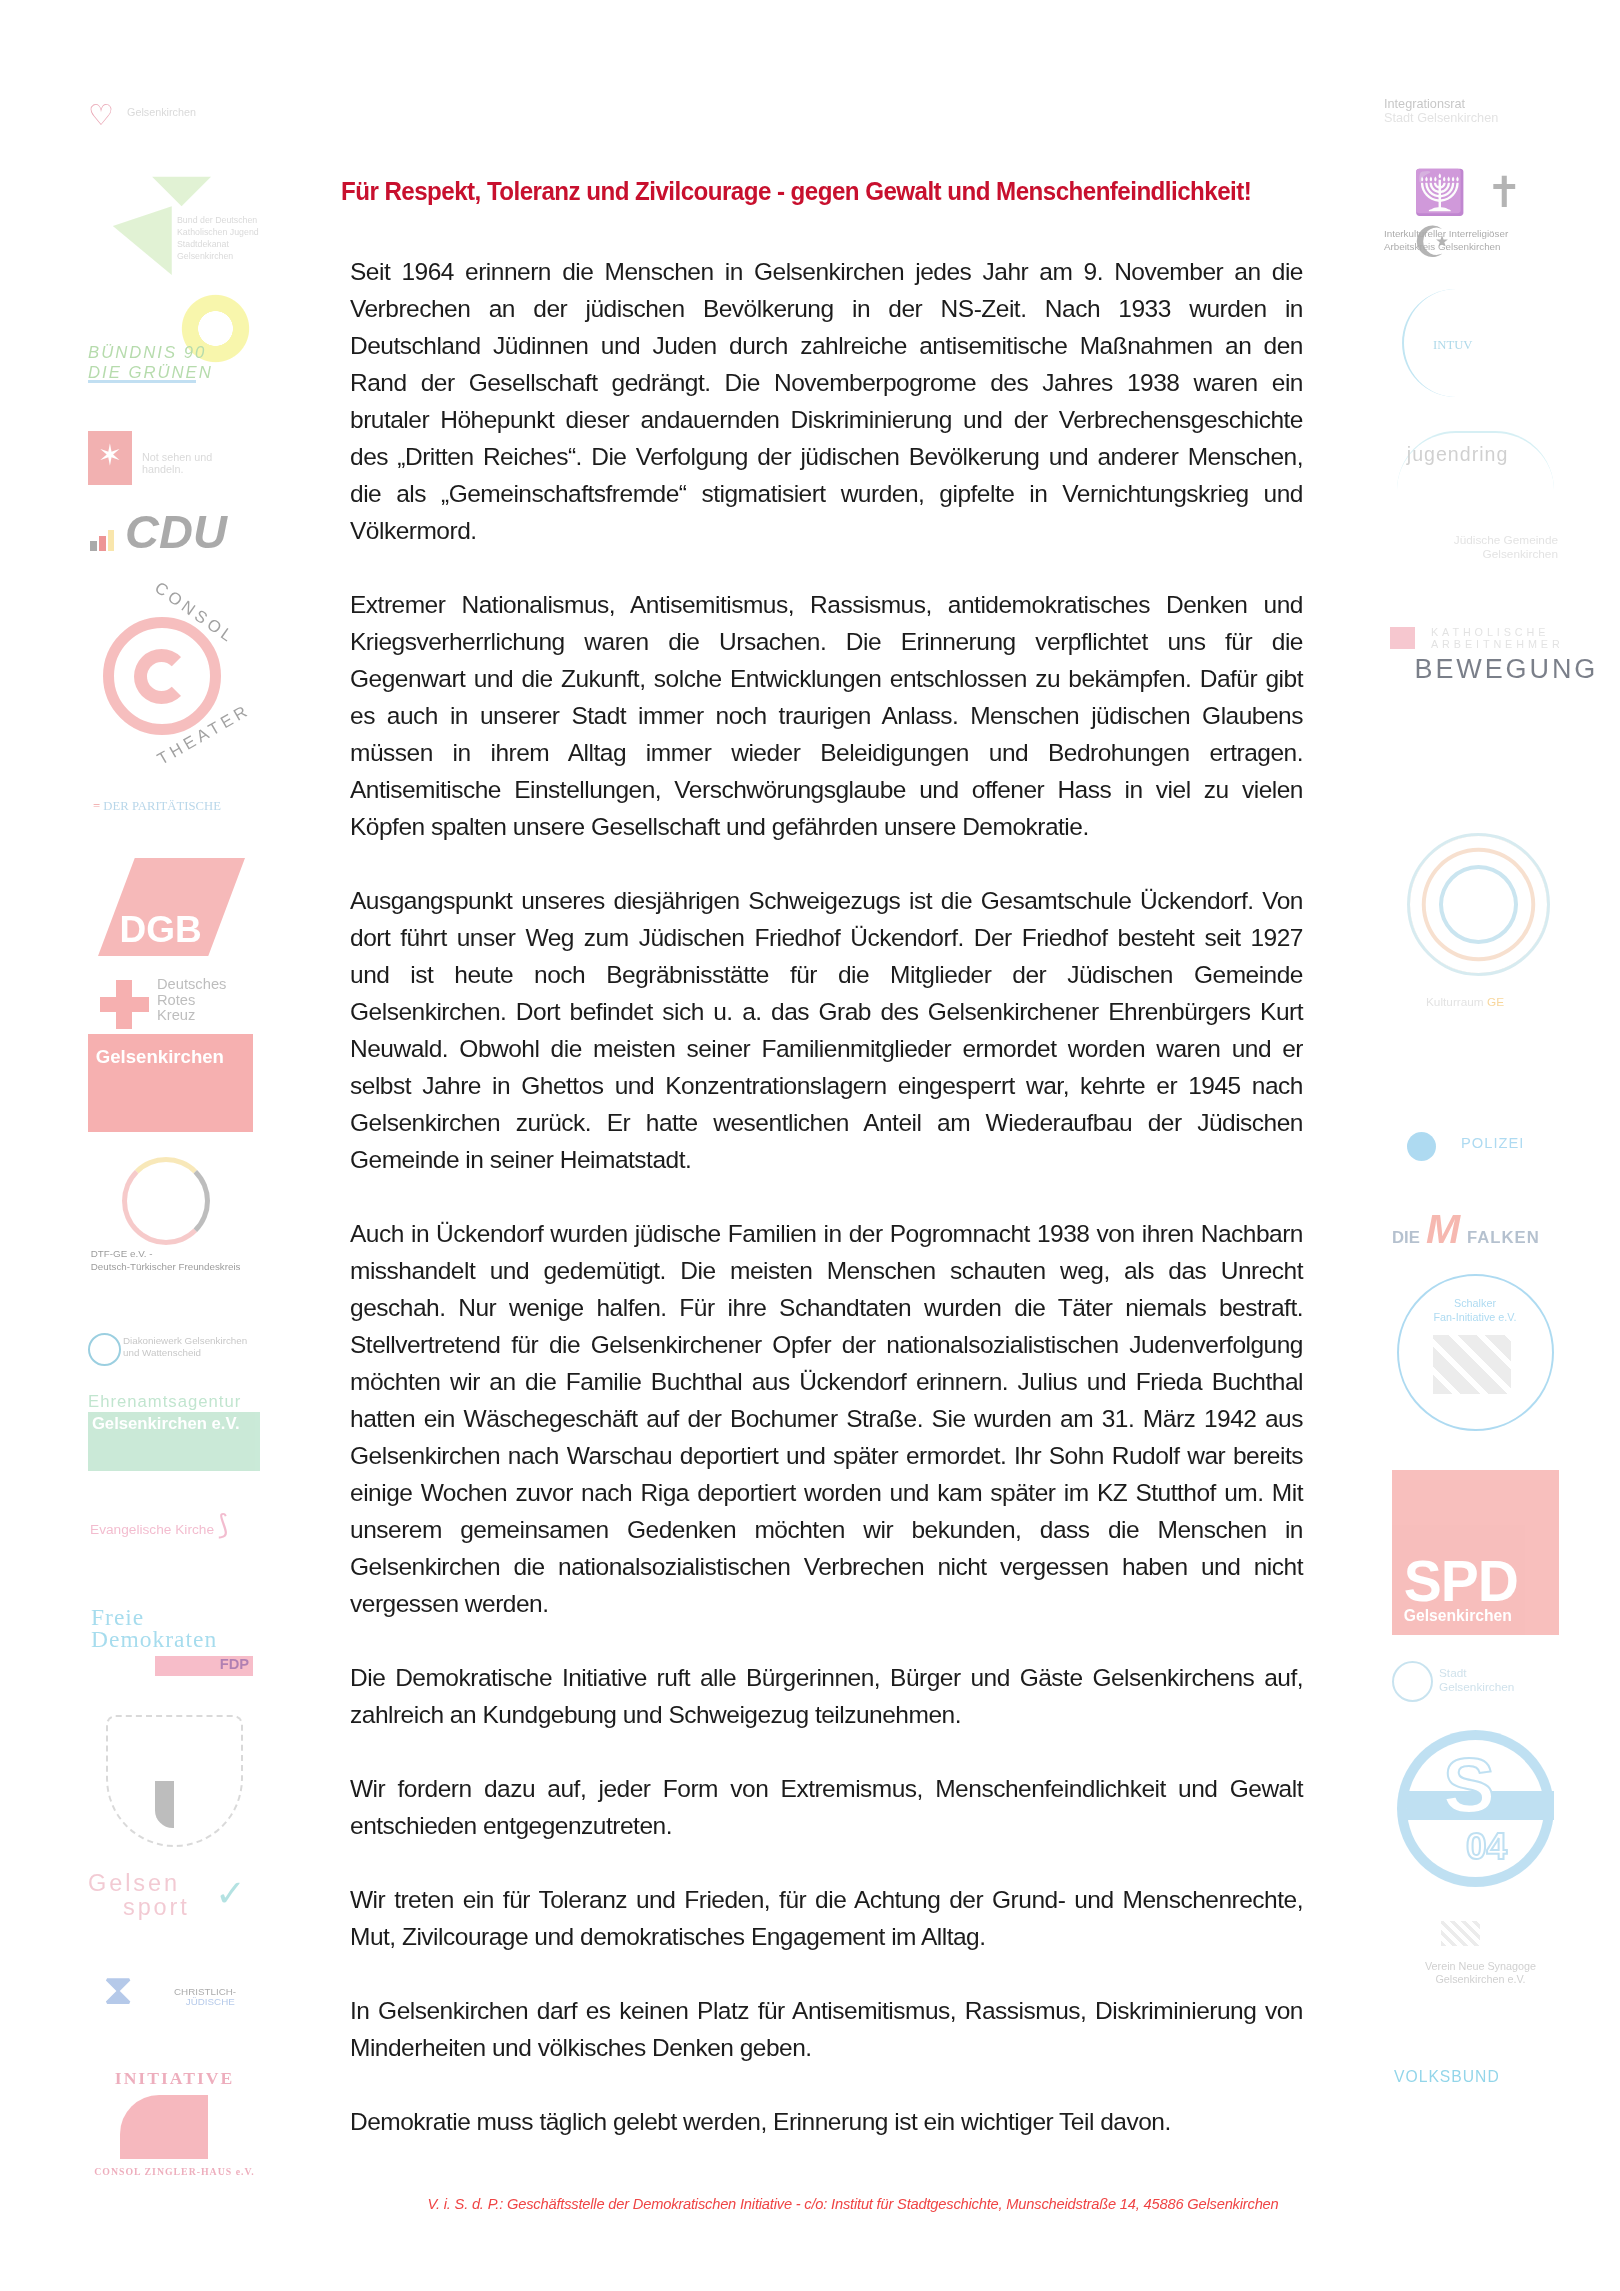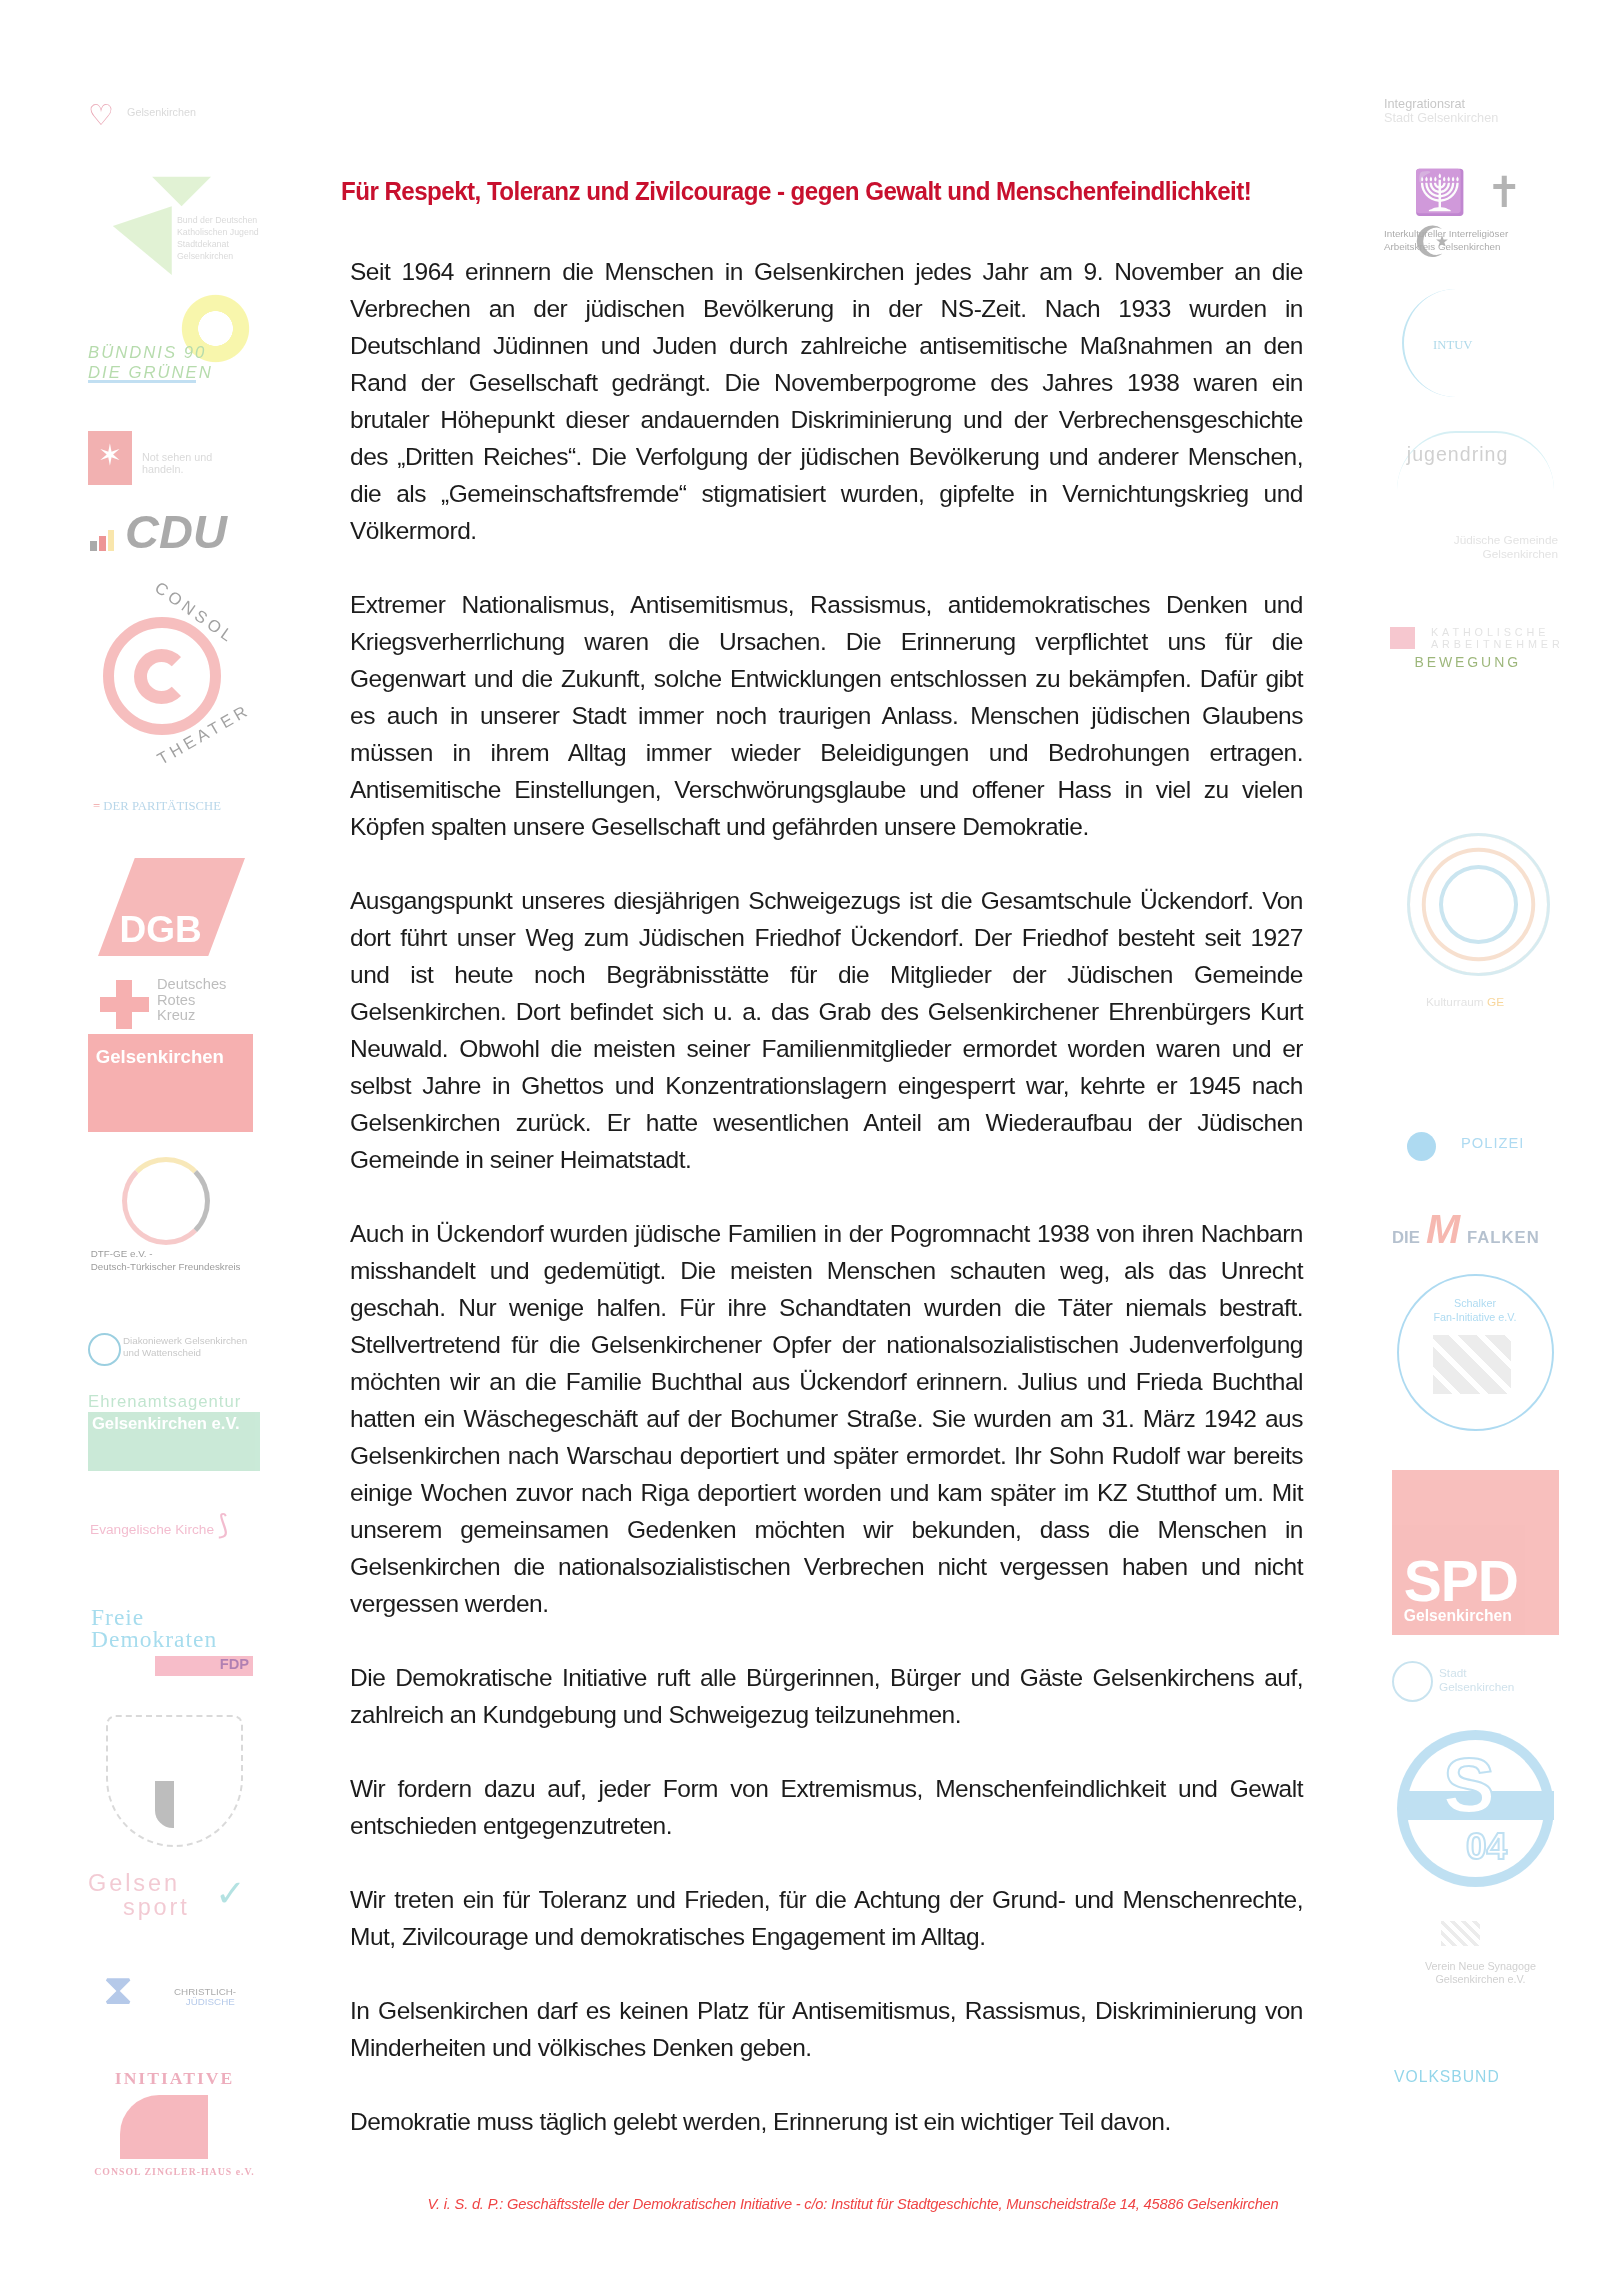--- a/index.html
+++ b/index.html
@@ -78,21 +78,21 @@
   .iia .sym { position:absolute; left: 29px; top: 0; font-size: 43px; color: #777; letter-spacing: 3.9px; }
   .iia .t { position:absolute; left: 0; top: 61px; font-size: 9.8px; line-height: 12.7px; color:#666; }
   .intuv { left: 1402px; top: 289px; width: 118px; height: 108px; border-left: 2.9px solid #8fd0e8; border-radius: 59px 0 0 59px; }
   .intuv span { position:absolute; left: 29px; top: 49px; color: #6cbad8; font-size: 12.7px; font-family: "Liberation Serif", serif; }
   .jugendring { left: 1397px; top: 431px; width: 157px; height: 59px; border-top: 2px solid #b5e3ec; border-radius: 59px 59px 0 0; }
   .jugendring span { position:absolute; left: 9.8px; top: 9.8px; font-size: 19.6px; color: #aaa; letter-spacing: 1px; }
   .juedgem { left: 1411px; top: 534px; width: 147px; height: 29px; color:#ccc; font-size: 11.8px; line-height: 13.7px; text-align: right; }
   .kab { left: 1390px; top: 627px; width: 167px; height: 54px; }
   .kab .k { position:absolute; left:0; top:0; width: 24.5px; height: 21.6px; background:#ef9aa8; }
   .kab .t1 { position:absolute; left: 41px; top: 0; color:#ccc; font-size: 10.8px; letter-spacing: 3.9px; line-height: 11.8px; }
-  .kab .t2 { position:absolute; left: 24.5px; top: 27.4px; color:#4d7c0f; font-size: 14px; letter-spacing: 2.9px; font-family: "Liberation Sans", sans-serif; }
+  .kab .t2 { position:absolute; left: 24.5px; top: 27.4px; color:#0f172a; font-size: 27px; letter-spacing: 2.9px; font-family: "Liberation Sans", sans-serif; }
   .spiral { left: 1407px; top: 833px; width: 137px; height: 137px; border-radius: 50%; border: 3.9px solid #b8dbe4; box-shadow: inset 0 0 0 11.8px #fff, inset 0 0 0 15.7px #f2c7a8, inset 0 0 0 29px #fff, inset 0 0 0 33px #9fd0e4; }
   .kgi { left: 1426px; top: 995px; width: 127px; height: 19.6px; font-size: 11.8px; color: #ccc; }
   .kgi b { color: #f2b64d; font-weight: normal; }
   .polizei { left: 1397px; top: 1132px; width: 172px; height: 39px; }
   .polizei .star { position:absolute; left: 9.8px; top: 0; width: 29px; height: 29px; border-radius: 50%; background: #6cbde6; }
   .polizei .t { position:absolute; left: 64px; top: 2.9px; color:#6cbde6; font-size: 14.7px; letter-spacing: 1px; }
   .falken { left: 1392px; top: 1206px; width: 172px; height: 49px; }
   .falken .die { position:absolute; left: 0; top: 21.6px; font-size: 16.7px; font-weight: bold; color:#7a90a8; }
   .falken .m { position:absolute; left: 34px; top: 0; font-size: 41px; font-weight: bold; color:#f07f70; font-family: "Liberation Sans", sans-serif; font-style: italic; }
   .falken .t { position:absolute; left: 75px; top: 21.6px; font-size: 16.7px; font-weight: bold; color:#7a90a8; letter-spacing: 1px; }

